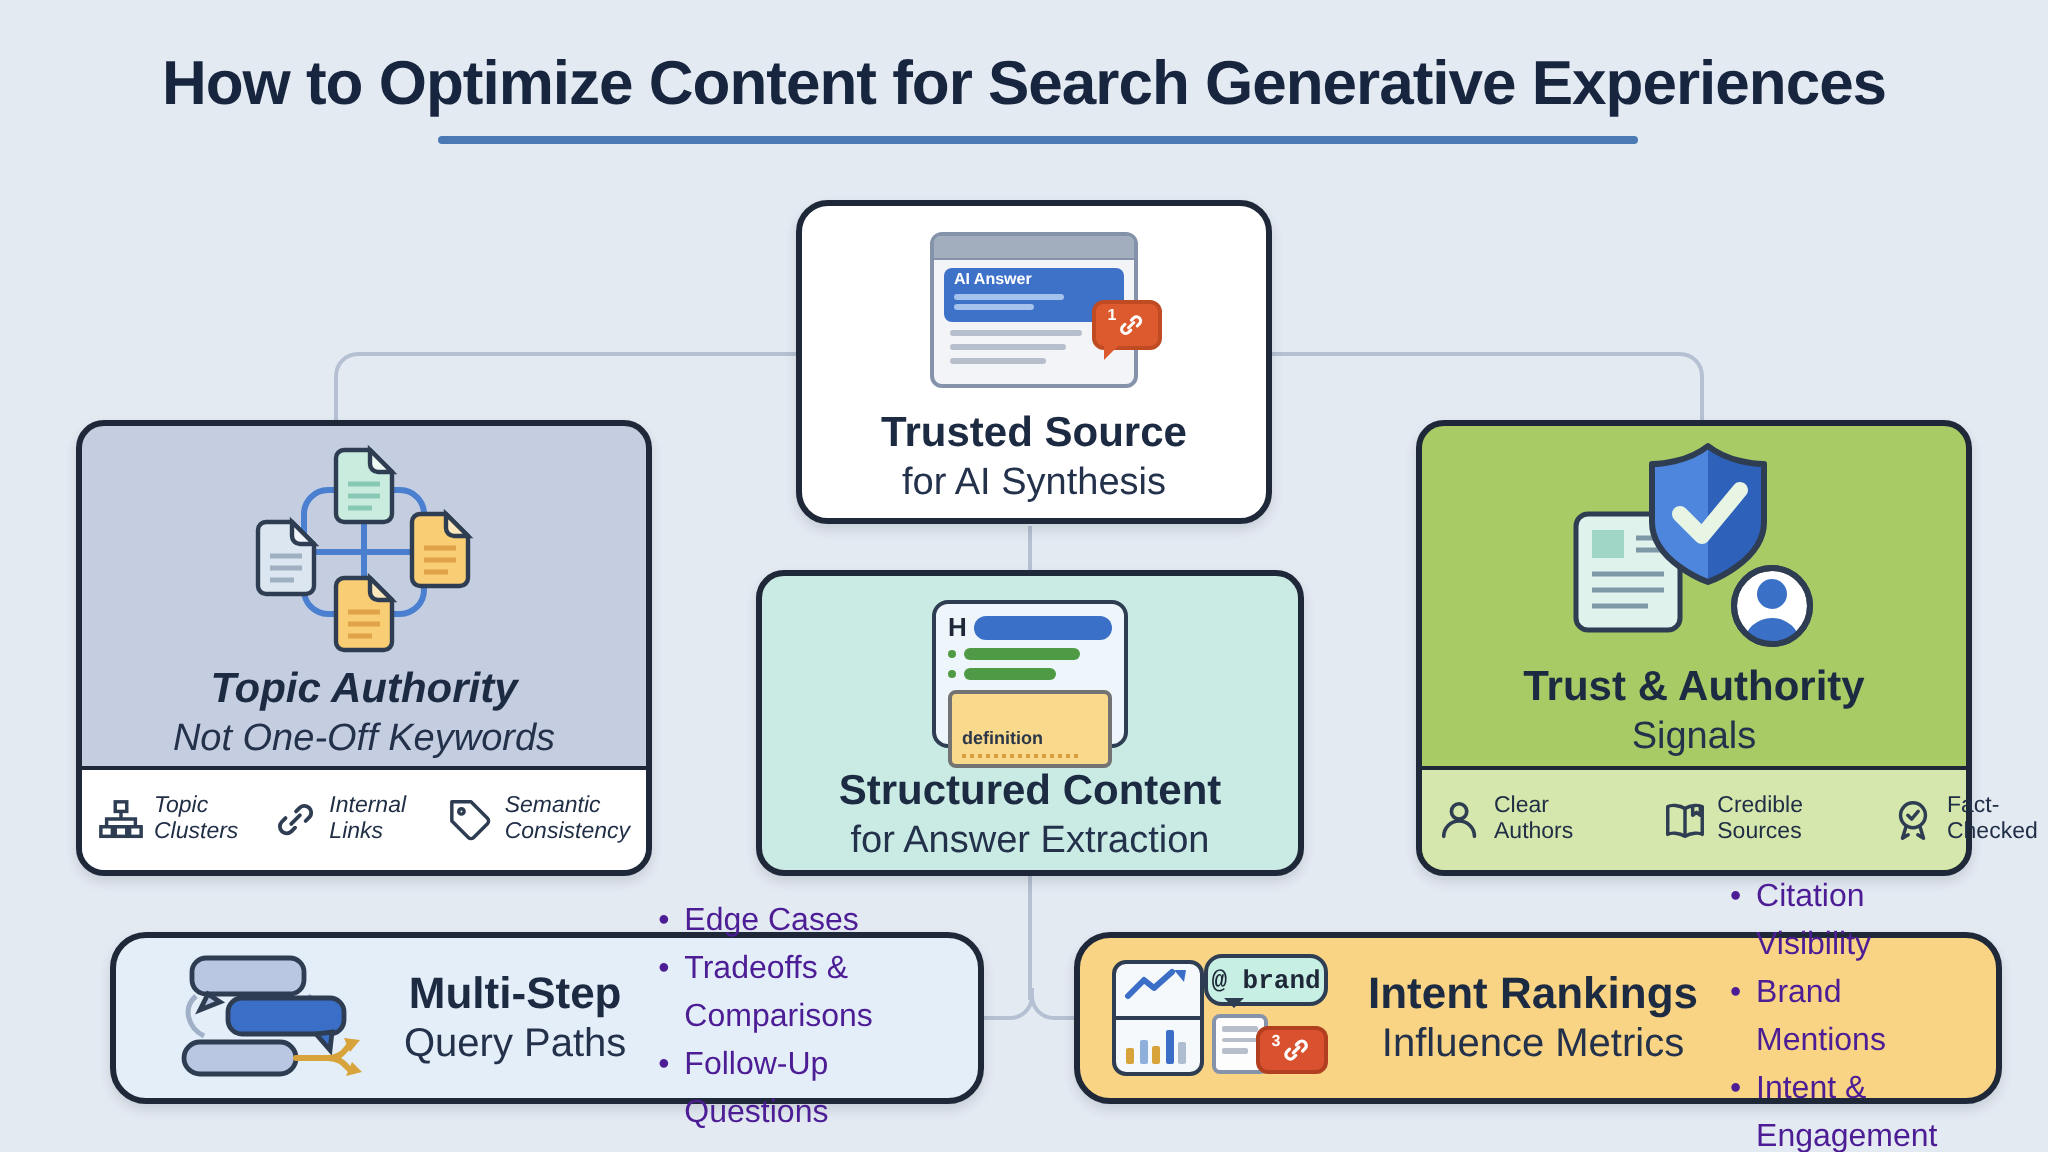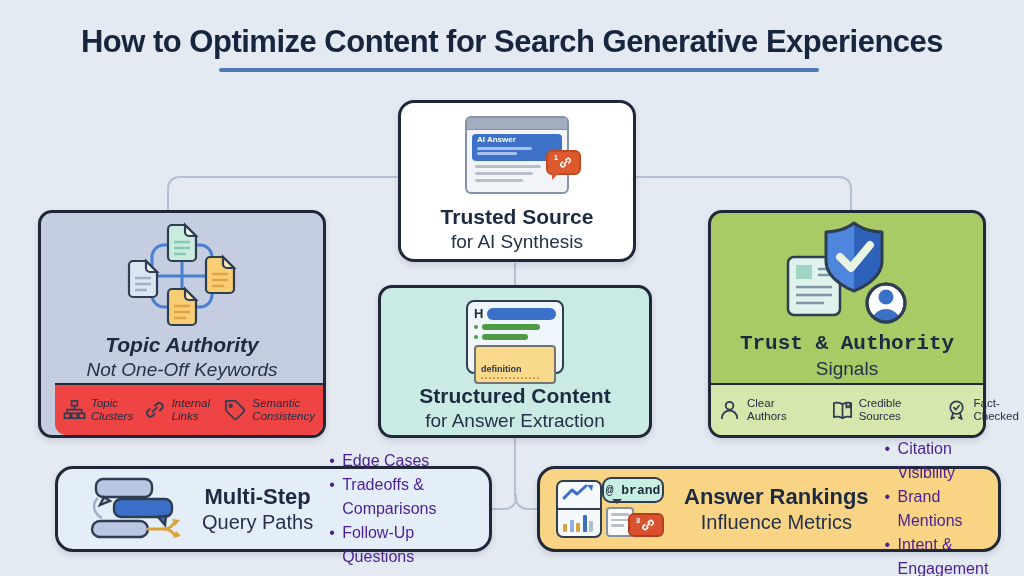--- a/index.html
+++ b/index.html
@@ -38,21 +38,21 @@
   .cite-badge{position:absolute;right:-14px;top:32px;width:35px;height:25px;background:#dd5a2e;
     border:2px solid #c04a22;border-radius:6px;box-sizing:border-box;display:flex;align-items:center;justify-content:center;gap:1px;}
   .cite-badge:after{content:"";position:absolute;left:4px;bottom:-7px;border:4px solid transparent;border-top-color:#dd5a2e;border-left-color:#dd5a2e;}
   .cite-num{font-size:8px;font-weight:bold;color:#fff;align-self:flex-start;margin-top:1px;}
 
   
   .box-topic{left:38px;top:210px;width:288px;height:228px;background:#c5cee1;border-radius:14px;font-style:italic;}
   .box-topic .node-title{margin-top:3px;}
   .node-footer{position:absolute;left:0;right:0;bottom:0;height:50px;border-top:2px solid #1e2838;
     border-radius:0 0 11px 11px;display:flex;align-items:center;justify-content:space-around;padding:0 8px;}
-  .footer-lavender{background:#ef4444;margin-left:14px;}
+  .footer-lavender{background:#ffffff;}
   .footer-green{background:#d5e7ac;gap:44px;}
   .footer-item{display:flex;align-items:center;gap:5px;}
   .footer-label{font-size:11.5px;line-height:1.12;color:#202e46;max-width:64px;}
   .icon-svg{flex:0 0 auto;}
 
   
   .box-structured{left:378px;top:285px;width:274px;height:153px;background:#c9ebe4;border-radius:14px;}
   .struct-card{width:98px;height:74px;margin:12px auto 0;background:#eef5fb;border:2.5px solid #2e3d52;
     border-radius:8px;box-sizing:border-box;padding:5px 6px;}
   .h-row{display:flex;align-items:center;gap:4px;}
@@ -61,21 +61,21 @@
   .g-row{display:flex;align-items:center;gap:4px;margin-top:4px;}
   .g-dot{width:4px;height:4px;border-radius:50%;background:#4f9b45;}
   .g-bar{height:6px;background:#4f9b45;border-radius:3px;}
   .def-box{margin-top:5px;border:2px solid #737373;background:#f9d98b;border-radius:4px;padding:17px 5px 3px;}
   .def-label{font-size:9px;font-weight:bold;color:#2b3648;line-height:1.2;display:block;}
   .def-dots{width:58px;border-bottom:2px dotted #d99c3e;margin-top:2px;}
   .box-structured .node-title{margin-top:9px;}
 
   
   .box-trust{left:708px;top:210px;width:278px;height:228px;background:#a9cb66;border-radius:14px;}
-  .box-trust .node-title{margin-top:2px;font-family:Liberation Mono, monospace;}
+  .box-trust .node-title{margin-top:2px;}
 
   
   .box-bottom{height:86px;background:#e4eef8;border-radius:18px;display:flex;align-items:center;gap:16px;padding:0 16px;}
   .box-multistep{left:55px;top:466px;width:437px;}
   .box-beyond{left:537px;top:466px;width:464px;background:#f8d484;}
   .bottom-title{text-align:center;flex:0 0 auto;}
   .bottom-title .t1{font-size:22px;font-weight:bold;color:#1c2a42;line-height:1.2;}
   .bottom-title .t2{font-size:20px;color:#23314b;line-height:1.2;}
   ul.bullets{list-style:none;margin:0;padding:0;font-size:16px;color:#4c1d95;line-height:1.5;}
   ul.bullets li{position:relative;padding-left:13px;}
@@ -331,21 +331,21 @@
       <div class="link-badge">
         <span class="link-num">3</span>
         <svg width="15" height="15" viewBox="0 0 24 24" fill="none" stroke="#ffffff" stroke-width="2.6" stroke-linecap="round">
           <path d="M9 13.5l4.5-4.5"></path>
             <path d="M11 15.5l-2 2a3.54 3.54 0 01-5-5l2-2"></path>
             <path d="M11.5 7l2-2a3.54 3.54 0 015 5l-2 2"></path>
         </svg>
       </div>
     </div>
     <div class="bottom-title">
-      <div class="t1">Answer Rankings</div>
+      <div class="t1">Intent Rankings</div>
       <div class="t2">Influence Metrics</div>
     </div>
     <ul class="bullets">
       <li>Citation Visibility</li>
       <li>Brand Mentions</li>
       <li>Intent &amp; Engagement</li>
     </ul>
   </div>
 
 </div>

